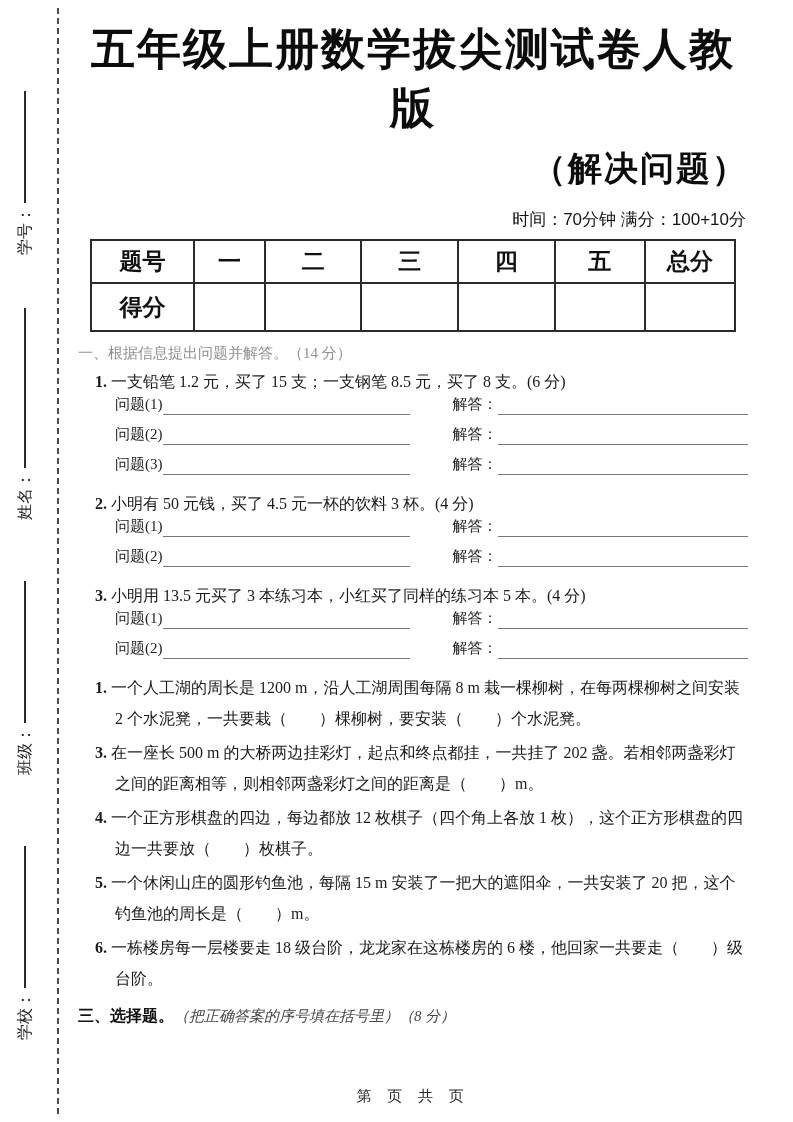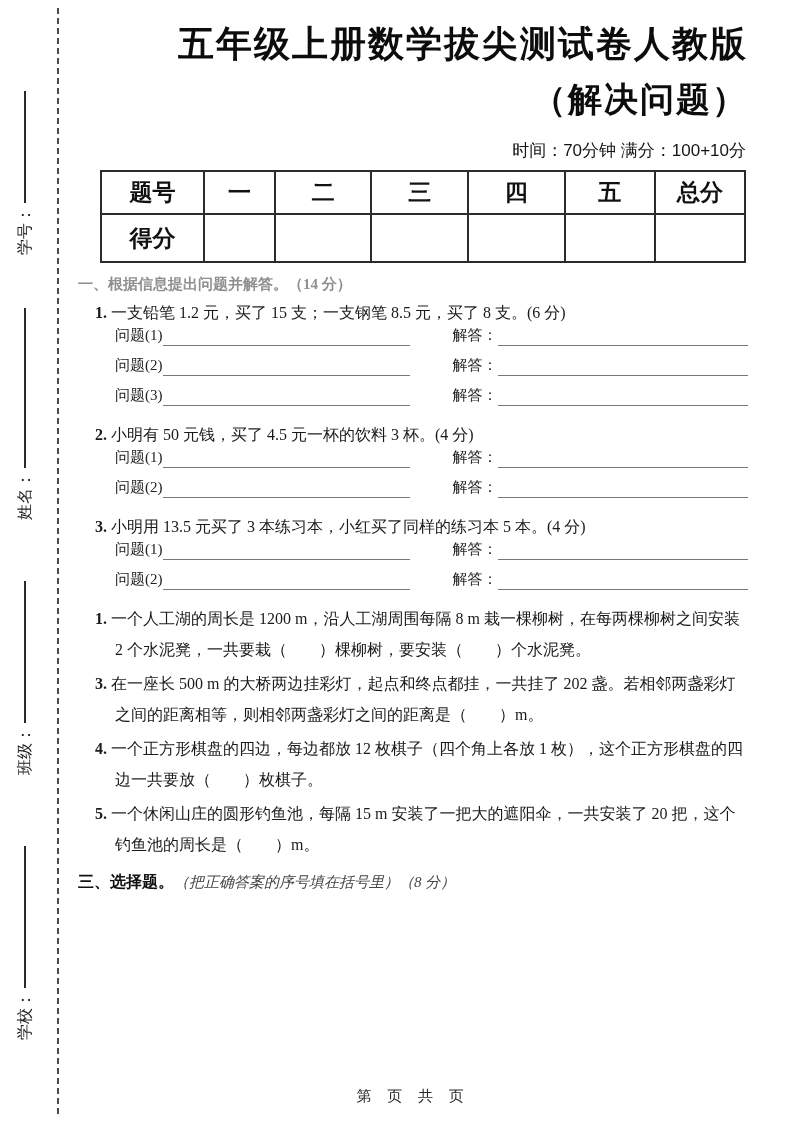--- a/index.html
+++ b/index.html
@@ -33,57 +33,57 @@
   .sf-xingming .s-line { width:160px; }
   .sf-banji { width:210px; left:-80px; top:658px; }
   .sf-banji .s-line { width:142px; }
   .sf-xuexiao { width:210px; left:-80px; top:923px; }
   .sf-xuexiao .s-line { width:142px; }
 
   
   .content { position:absolute; left:78px; top:0; width:670px; }
 
   .title {
-    margin:20px 0 0; text-align:right;
-    font-family:"Liberation Sans", sans-serif;
-    font-weight:bold; font-size:36px; letter-spacing:2px;
+    margin:20px 0 0; text-align:center;
+    font-family:"Liberation Sans", sans-serif;
+    font-weight:bold; font-size:44px; letter-spacing:2px;
     color:#0c0c0c;
   }
   .subtitle {
     margin:8px 0 0; text-align:right;
     font-family:"Liberation Sans", sans-serif;
     font-weight:bold; font-size:34px; letter-spacing:2px;
     color:#0c0c0c;
   }
   .meta {
     margin:16px 2px 8px 0; text-align:right;
     font-family:"Liberation Sans", sans-serif;
     font-size:17px; color:#141414;
   }
 
   
   table.score {
-    border-collapse:collapse; margin-left:22px; width:646px;
+    border-collapse:collapse; margin-left:12px; width:646px;
     table-layout:fixed;
     padding-left:20px;
   }
   table.score td {
     border:2px solid #2b2b2b;
     text-align:center; vertical-align:middle;
     font-family:"Liberation Sans", sans-serif;
     font-weight:bold; font-size:23px; color:#111;
   }
   table.score tr.hdr td { height:43px; }
   table.score tr.scr td { height:48px; }
   table.score td.lbl { text-align:center; }
 
   
   .sec-heading { margin:12px 0 2px; font-size:16px; font-weight:bold; color:#111; }
   .sec-note { font-weight:normal; font-style:italic; font-size:15px; color:#444; }
-  .sec1 .sec-heading, .sec1 .sec-note { color:#8f8f8f; font-weight:bold; font-style:normal; }
+  .sec1 .sec-heading, .sec1 .sec-note { color:#8f8f8f; font-weight:normal; font-style:normal; }
   .sec1 .sec-heading { font-size:15px; }
 
   .q-intro { margin:9px 0 2px 17px; font-size:16px; color:#1a1a1a; }
   .qnum { font-weight:bold; }
 
   .qa-row {
     display:flex; 
     padding-left:37px; height:30px; font-size:15px; color:#222;
   }
   .qa-line1 { width:247px; border-bottom:1px solid #777; height:20px; }
@@ -241,20 +241,24 @@
       <span>在一座长 500 m 的大桥两边挂彩灯，起点和终点都挂，一共挂了 202 盏。若相邻两盏彩灯之间的距离相等，则相邻两盏彩灯之间的距离是（　　）m。</span>
     </div>
     <div class="fillq">
       <span class="qnum">4.</span>
       <span>一个正方形棋盘的四边，每边都放 12 枚棋子（四个角上各放 1 枚），这个正方形棋盘的四边一共要放（　　）枚棋子。</span>
     </div>
     <div class="fillq">
       <span class="qnum">5.</span>
       <span>一个休闲山庄的圆形钓鱼池，每隔 15 m 安装了一把大的遮阳伞，一共安装了 20 把，这个钓鱼池的周长是（　　）m。</span>
     </div>
+    <div class="fillq">
+      <span class="qnum">6.</span>
+      <span>一栋楼房每一层楼要走 18 级台阶，龙龙家在这栋楼房的 6 楼，他回家一共要走（　　）级台阶。</span>
+    </div>
   </div>
 
   <div>
     <div class="sec-heading">
       <span>三、选择题。</span><span class="sec-note">（把正确答案的序号填在括号里）（8 分）</span>
     </div>
 
     <div class="fillq">
       
       

